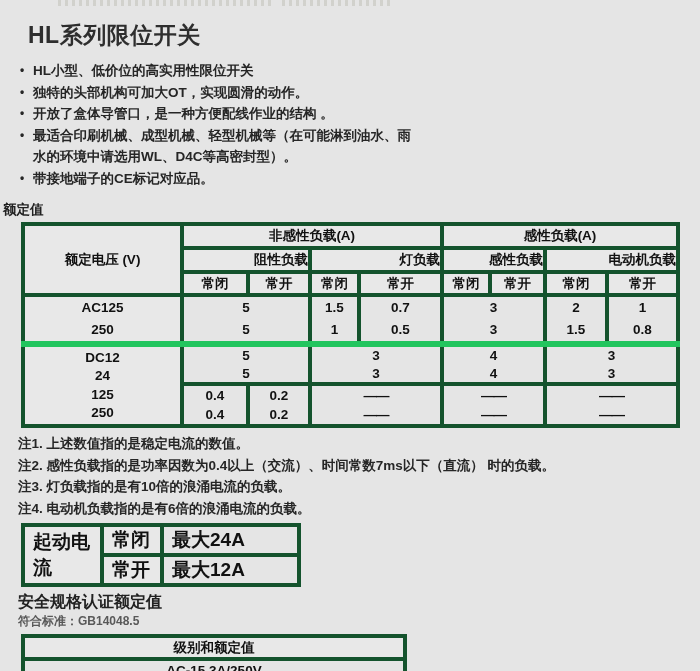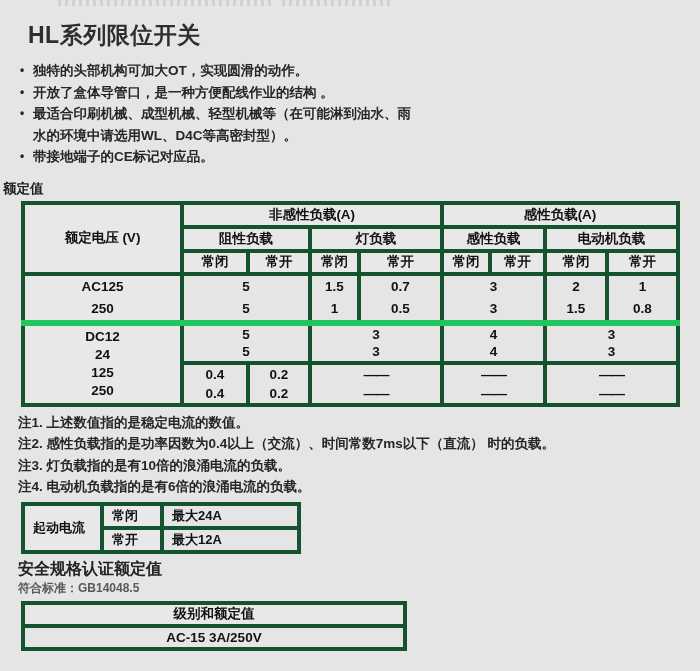--- a/index.html
+++ b/index.html
@@ -47,33 +47,33 @@
   table { border-collapse:collapse; table-layout:fixed; }
   td { border:4px solid #14532d; padding:0; text-align:center; vertical-align:middle; }
   .gray { background:#e8e8e8; }
 
   .rated {
     margin:3px 0 0 21px;
     width:655px;
     font-size:13.5px; font-weight:bold; color:#111;
   }
   .rated tr.hr1 td { height:24px; }
-  .rated tr.hr2 td { height:24px; }
+  .rated tr.hr2 td { height:24px;text-align:right; }
   .rated tr.hr3 td { height:23px; }
   .rated tr.ac .ln  { line-height:22px; }
   .rated tr.dcu .ln { line-height:17.5px; }
   .rated tr.dcl .ln { line-height:19px; }
   .rated td.dc-volt .ln { line-height:18.25px; }
   .rated tr.dcu td { border-top:6px solid #22c55e; }
   .rated .dash { letter-spacing:-1px; }
 
   .start-table {
     margin:4px 0 0 21px;
     width:276px;
-    font-size:13px; font-weight:bold; color:#111;
+    font-size:19px; font-weight:bold; color:#111;
   }
   .start-table td { height:24px; text-align:left; padding-left:8px; }
 
   .safety-heading {
     margin:6px 0 0 18px;
     font-size:16px; font-weight:bold; line-height:18px; color:#222;
   }
   .standard {
     margin:1px 0 0 18px;
     font-size:12px; font-weight:bold; line-height:18px; color:#595959;
@@ -90,20 +90,21 @@
 <body>
 
 <div class="page">
 
   <div class="remnant r1"></div>
   <div class="remnant r2"></div>
 
   <h1 class="title">HL系列限位开关</h1>
 
   <div class="features">
+    <div class="f-line bullet">HL小型、低价位的高实用性限位开关</div>
     <div class="f-line bullet">独特的头部机构可加大OT，实现圆滑的动作。</div>
     <div class="f-line bullet">开放了盒体导管口，是一种方便配线作业的结构 。</div>
     <div class="f-line bullet">最适合印刷机械、成型机械、轻型机械等（在可能淋到油水、雨</div>
     <div class="f-line">水的环境中请选用WL、D4C等高密封型）。</div>
     <div class="f-line bullet">带接地端子的CE标记对应品。</div>
   </div>
 
   <div class="section-label">额定值</div>
 
   <table class="rated">

